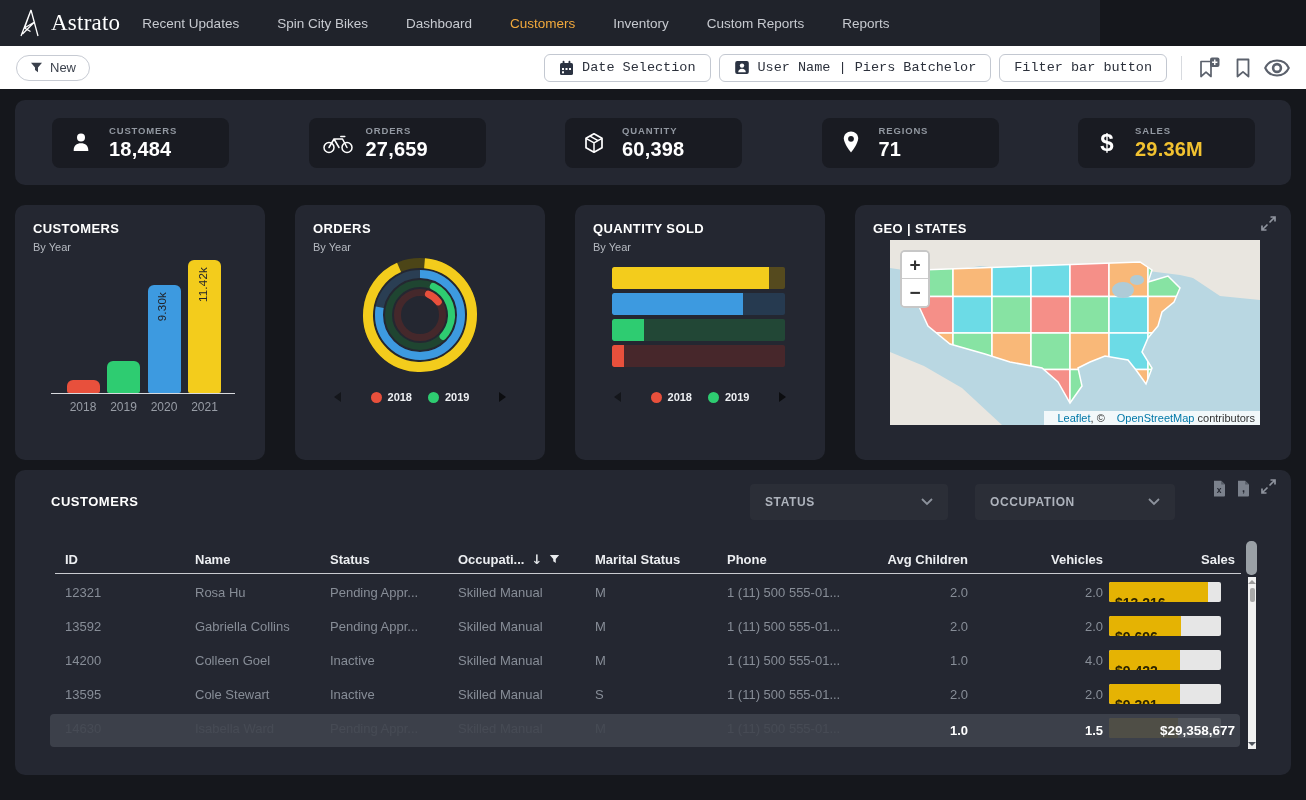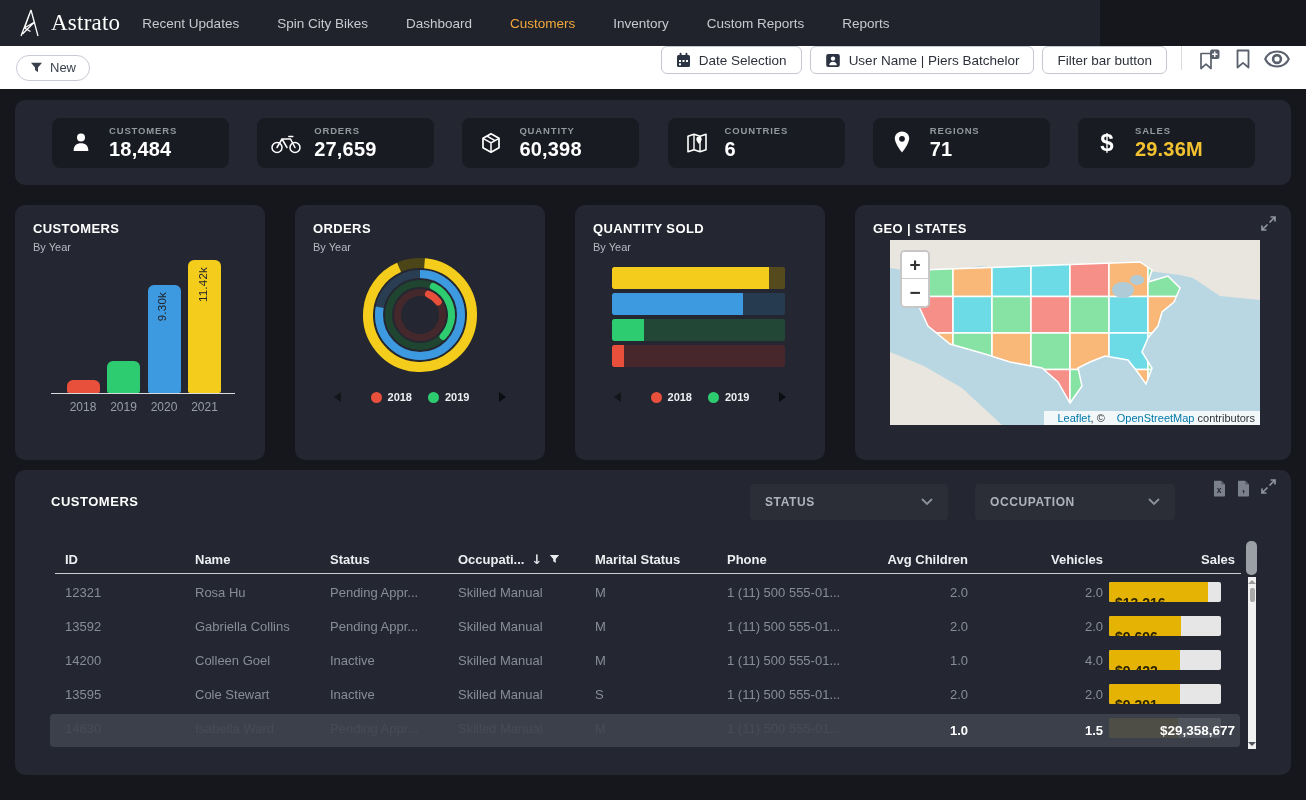--- a/index.html
+++ b/index.html
@@ -14,21 +14,21 @@
   .brand { display:flex; align-items:center; gap:9px; cursor:pointer; }
   .brand-name { font-family:"Liberation Serif", serif; font-size:23px; color:#fff; letter-spacing:.01em; }
   .nav-items { display:flex; gap:38px; margin-left:22px; }
   .nav-item { font-size:13.5px; color:#c7cad0; cursor:pointer; white-space:nowrap; }
   .nav-item.active { color:#f2a93c; }
   
   .toolbar { position:absolute; top:46px; left:0; width:1306px; height:43px; background:#ffffff;
              display:flex; align-items:center; padding:0 16px; }
   .pill { display:flex; align-items:center; gap:7px; height:26px; padding:0 13px; border:1px solid #c7cbd3;
           border-radius:14px; font-size:13px; color:#3c424d; cursor:pointer; background:#fff; }
-  .tb-right { position:absolute; right:16px; top:0; height:43px; display:flex; gap:8px; }
+  .tb-right { position:absolute; right:16px; top:0; height:43px; display:flex; align-items:center; gap:8px;font-family:Liberation Mono, monospace; }
   .btn { display:flex; align-items:center; gap:8px; height:28px; padding:0 14px; border:1px solid #c3c8d1;
          border-radius:6px; background:#fff; font-size:13.5px; color:#2c313c; cursor:pointer; white-space:nowrap; }
   .tb-divider { width:1px; height:24px; background:#d7dadf; margin:0 6px; }
   .tb-icon { display:flex; align-items:center; justify-content:center; width:26px; height:26px; cursor:pointer; }
   
   .panel { position:absolute; left:15px; width:1276px; background:#242731; border-radius:10px; }
   .kpi-panel { top:100px; height:85px; display:flex; align-items:center; justify-content:space-between; padding:0 36px 0 37px; }
   .kpi { width:177px; height:50px; background:#191b22; border-radius:8px; display:flex; align-items:center;
          padding:0 12px; gap:11px; }
   .kpi-ic { width:34px; display:flex; justify-content:center; }
@@ -209,33 +209,20 @@
     <div class="kpi">
       <div class="kpi-ic">
         <svg width="26" height="24" viewBox="0 0 24 24">
           <path d="M12 2.8 4 7.3v9.4l8 4.5 8-4.5V7.3z" stroke="#fff" stroke-width="1.7" fill="none" stroke-linejoin="round"></path>
           <path d="M4 7.3l8 4.5 8-4.5M12 11.8v9.4M8 5.1l8 4.5" stroke="#fff" stroke-width="1.5" fill="none" stroke-linejoin="round"></path>
         </svg>
       </div>
       <div>
         <div class="kpi-label">QUANTITY</div>
         <div class="kpi-value">60,398</div>
-      </div>
-    </div>
-    <div class="kpi">
-      <div class="kpi-ic">
-        <svg width="26" height="24" viewBox="0 0 24 24">
-          <path d="M3 5.3 9 3.3l6 2 6-2v15.4l-6 2-6-2-6 2z" stroke="#fff" stroke-width="1.6" fill="none" stroke-linejoin="round"></path>
-          <path d="M9 3.3v15.4M15 5.3v15.4" stroke="#fff" stroke-width="1.4" fill="none"></path>
-          <path d="M14 5.6c-1.5 0-2.7 1.1-2.7 2.6 0 2 2.7 4.6 2.7 4.6s2.7-2.6 2.7-4.6c0-1.5-1.2-2.6-2.7-2.6z" fill="#fff"></path>
-        </svg>
-      </div>
-      <div>
-        <div class="kpi-label">COUNTRIES</div>
-        <div class="kpi-value">6</div>
       </div>
     </div>
     <div class="kpi">
       <div class="kpi-ic">
         <svg width="24" height="26" viewBox="0 0 24 26">
           <path d="M12 1.5c-4 0-7.2 3.1-7.2 7 0 5.1 7.2 14 7.2 14s7.2-8.9 7.2-14c0-3.9-3.2-7-7.2-7z" fill="#fff"></path>
           <circle cx="12" cy="8.8" r="2.9" fill="#191b22"></circle>
         </svg>
       </div>
       <div>

